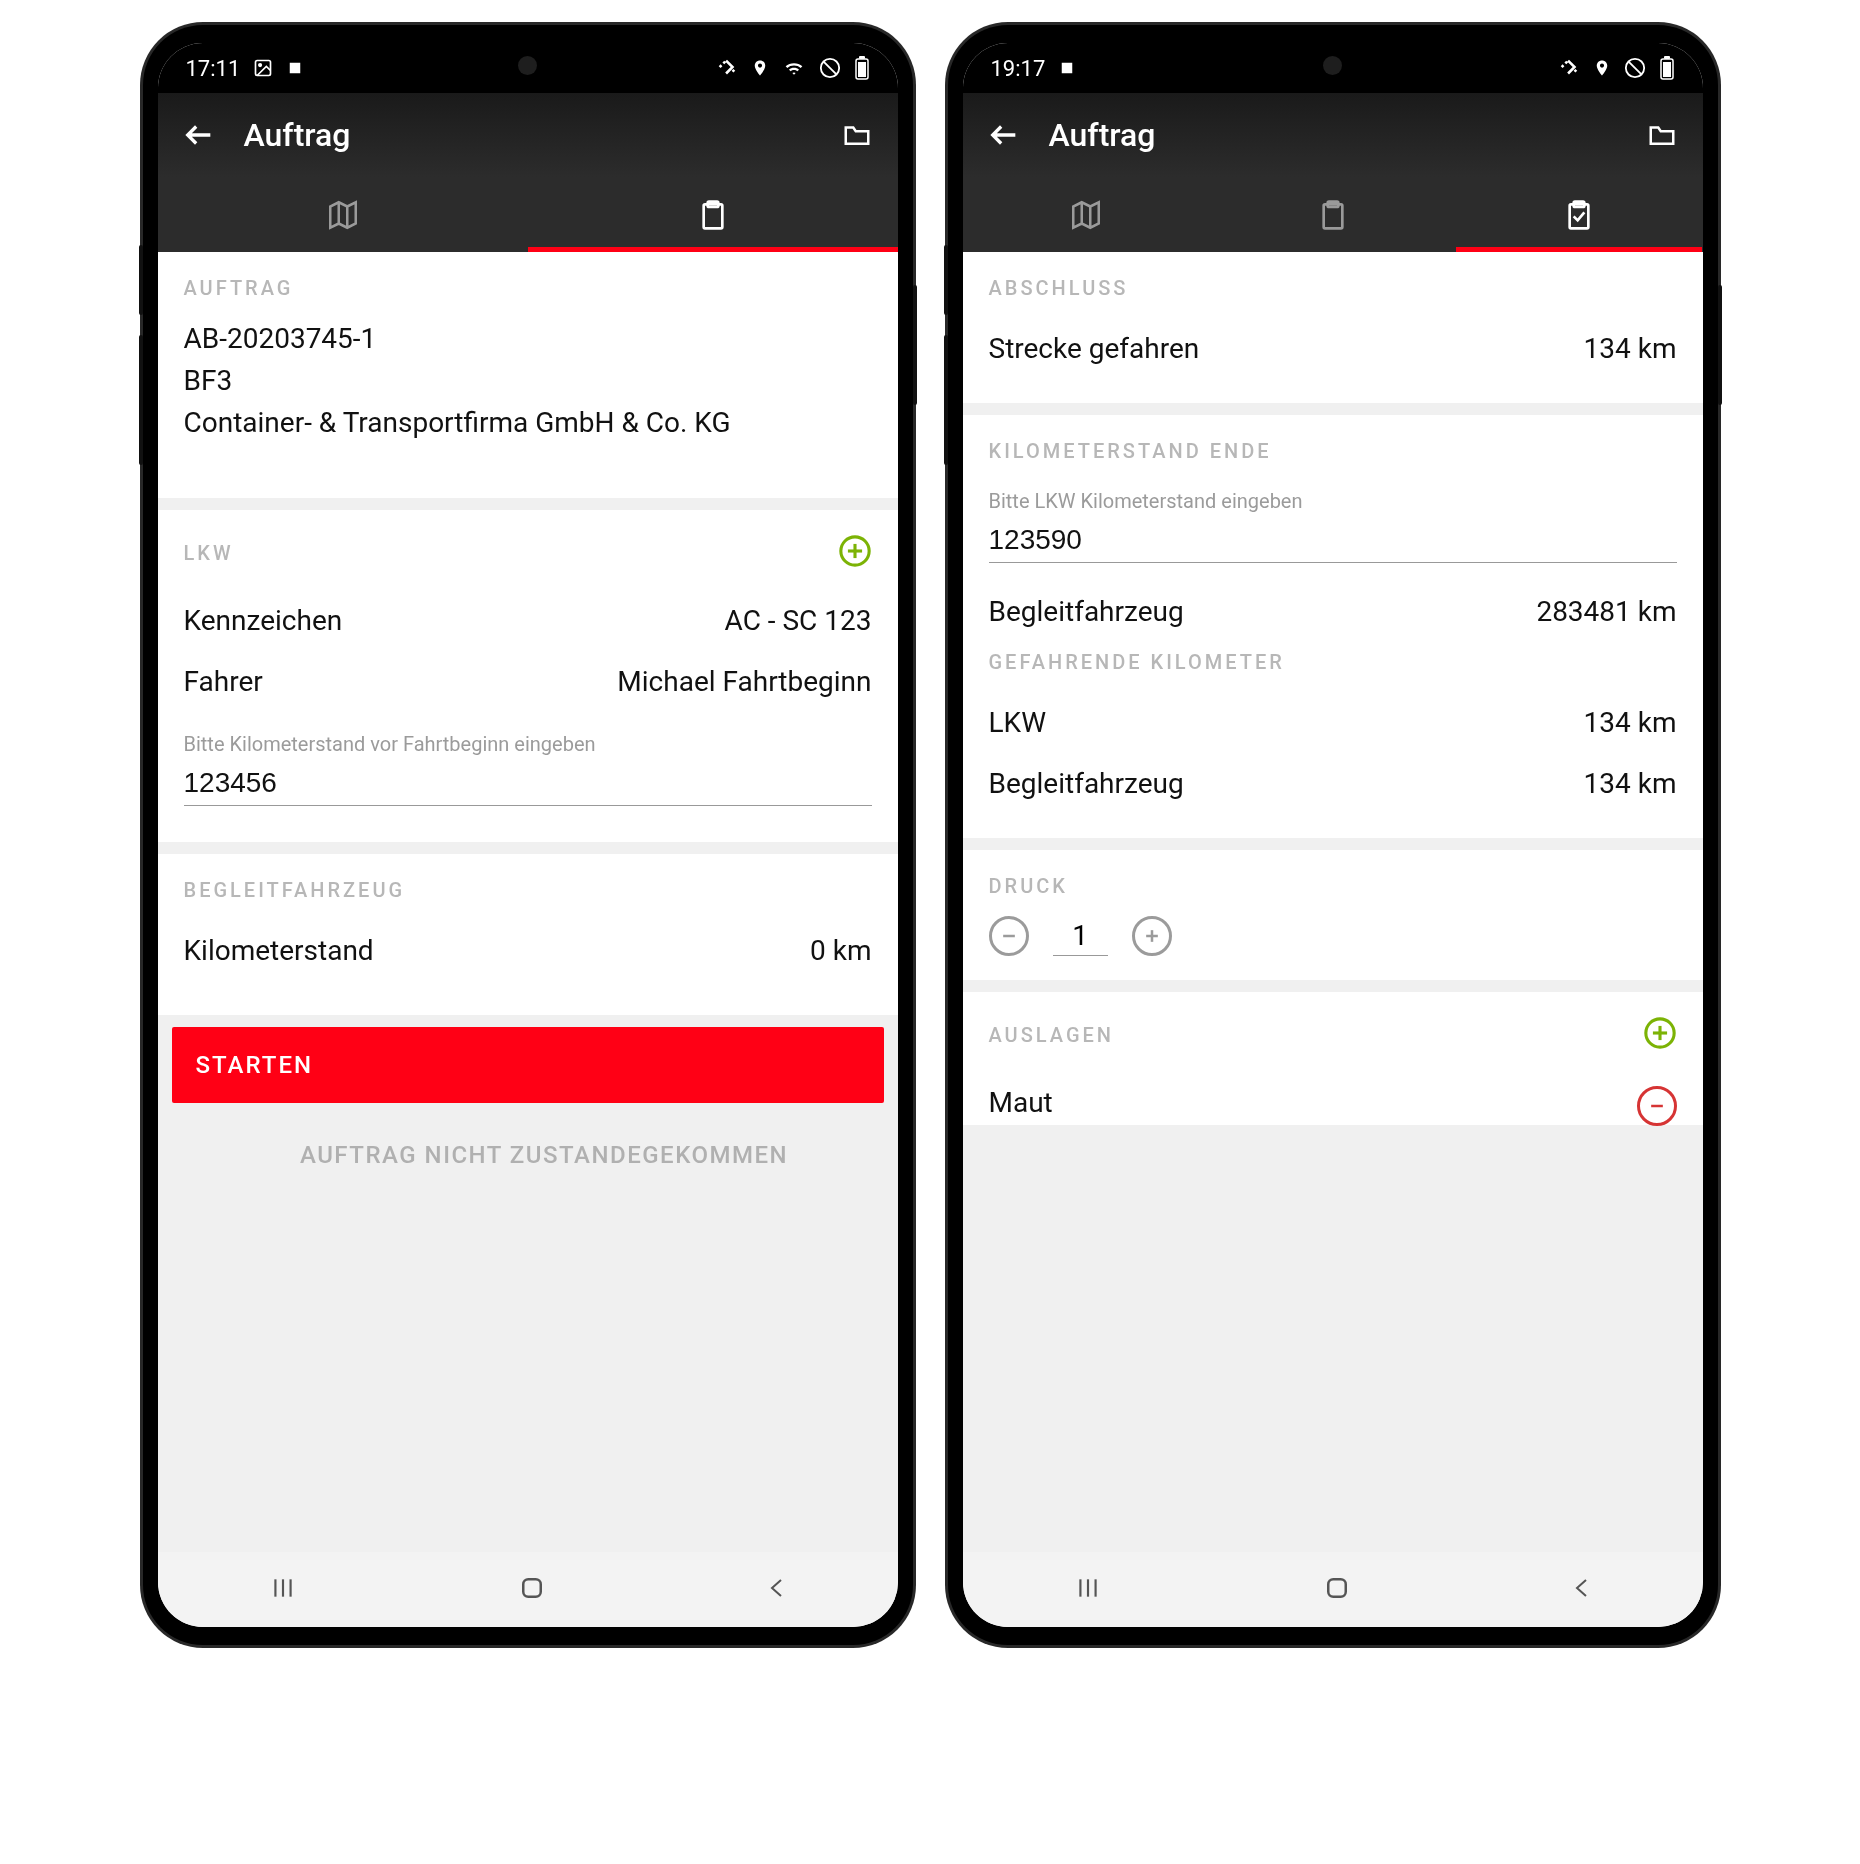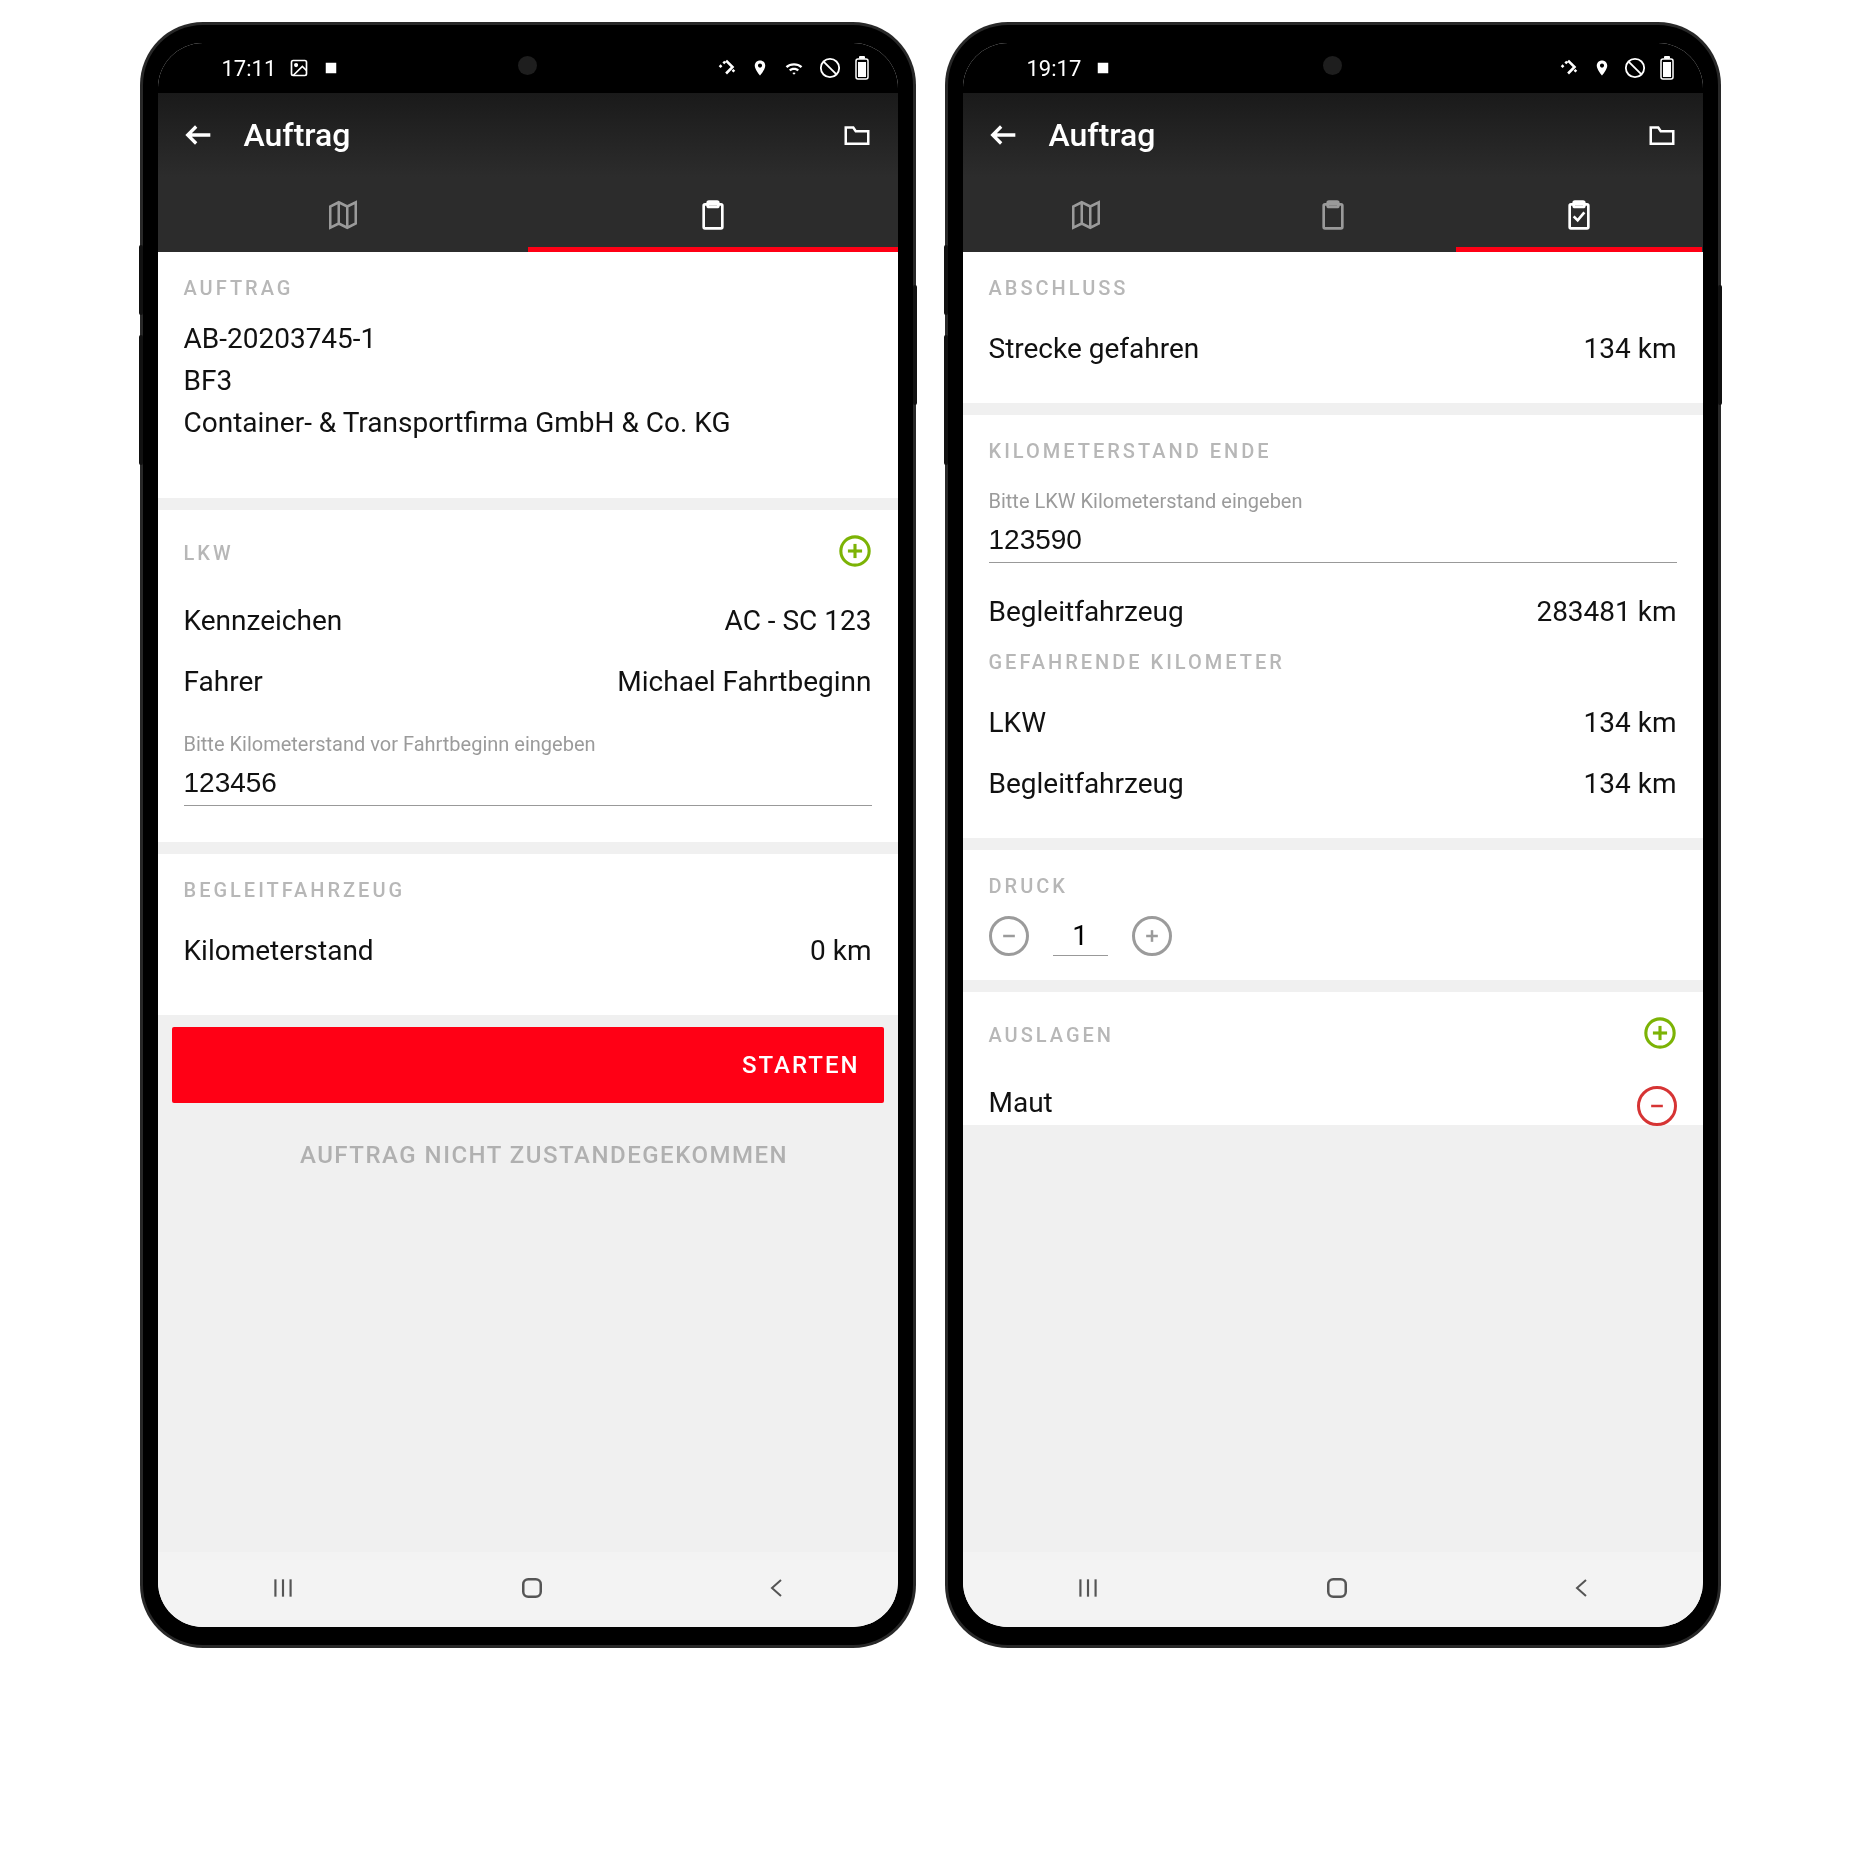--- a/index.html
+++ b/index.html
@@ -49,21 +49,21 @@
     height: 50px;
     background: #000;
     color: #fff;
     display: flex;
     align-items: center;
     justify-content: space-between;
     padding: 0 28px;
     font-size: 22px;
     font-weight: 400;
   }
-  .status-left, .status-right { display:flex; align-items:center; gap:13px;margin-left:36px; }
+  .status-left, .status-right { display:flex; align-items:center; gap:13px; }
   .status-right svg { display:block; }
   .app-bar {
     background: linear-gradient(#1a1a1a,#2c2c2c);
     color: #fff;
     height: 84px;
     display: flex;
     align-items: center;
     padding: 0 24px;
     gap: 28px;
   }
@@ -130,21 +130,21 @@
     font-size: 28px;
     width: 100%;
     padding: 6px 0;
     color:#111;
     background:transparent;
     outline:none;
   }
   .btn-primary {
     background: #ff0015;
     color: #fff;
-    text-align: right;
+    text-align: left;
     font-size: 24px;
     font-weight: 500;
     letter-spacing: 2px;
     padding: 24px;
     margin: 0 14px 10px 14px;
     border-radius: 2px;
   }
   .btn-secondary {
     color: #b0b0b0;
     text-align: center;

